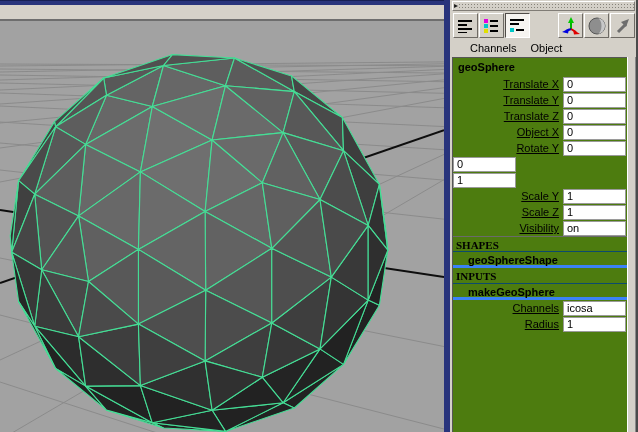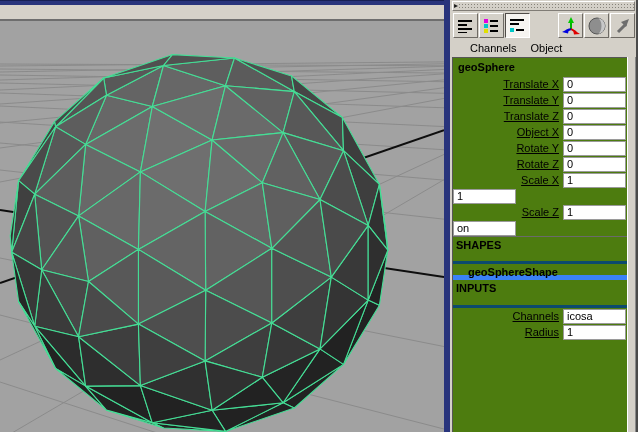--- a/index.html
+++ b/index.html
@@ -36,22 +36,22 @@
 
   .cb-menubar { position:absolute; left:17px; top:41px; right:10px; height:15px; display:flex; gap:14px; padding-left:3px; }
   .menu-item { line-height:15px; }
 
   .charea { position:absolute; left:2px; top:57px; right:11px; bottom:0;
     border-top:1px solid #565656; border-left:1px solid #565656; background:#4d7c0f; overflow:hidden; }
   .scrollstrip { position:absolute; right:2px; top:57px; width:9px; bottom:0;
     background:#D4D0C8; border-left:1px solid #FFF; border-right:1px solid #8A8A8A; }
 
   .hdr { font-weight:bold; height:18px; line-height:18px; padding-left:5px; }
-  .hdr.section { height:28px; line-height:16px; padding-left:3px; border-bottom:3px solid #0c4a6e; }
-  .hdr.node { height:16px; line-height:16px; padding-left:15px; border-bottom:5px solid #3b82f6; }
+  .hdr.section { height:16px; line-height:16px; padding-left:3px; border-bottom:1px solid #0c4a6e;font-family:Liberation Serif, serif; }
+  .hdr.node { height:16px; line-height:16px; padding-left:15px; border-bottom:3px solid #3b82f6; }
   .sep-top { border-top:1px solid #6A6A6A; }
 
   .row { display:flex; height:16px; align-items:center; }
   .lbl { flex:1; text-align:right; padding-right:4px; line-height:16px; height:16px;text-decoration:underline; }
   .lbl.sel { background:#000; color:#FFF; }
   .val { width:63px; height:15px; background:#FFF; border:1px solid #9A9A9A;
     line-height:13px; padding-left:3px; margin-right:1px; }
 
   .ico { display:block; }
 </style>
@@ -264,41 +264,42 @@
         </div>
       <div class="row">
           <span class="lbl">Object X</span>
           <span class="val">0</span>
         </div>
       <div class="row">
           <span class="lbl">Rotate Y</span>
           <span class="val">0</span>
         </div>
       <div class="row">
-          <span class="lbl">Rotate Z</span>
-          <span class="val">0</span>
-        </div>
-      <div class="row">
-          <span class="lbl">Scale X</span>
+          <span class="val">0</span>
+        </div>
+      <div class="row">
           <span class="val">1</span>
         </div>
       <div class="row">
+          <span class="lbl">Scale Y</span>
           <span class="val">1</span>
         </div>
       <div class="row">
           <span class="lbl">Scale Z</span>
           <span class="val">1</span>
         </div>
       <div class="row">
+          <span class="lbl">Visibility</span>
           <span class="val">on</span>
         </div>
 
       <div class="hdr section sep-top">SHAPES</div>
       <div class="hdr node">geoSphereShape</div>
       <div class="hdr section">INPUTS</div>
+      <div class="hdr node">makeGeoSphere</div>
 
       <div class="row">
           <span class="lbl">Channels</span>
           <span class="val">icosa</span>
         </div>
       <div class="row">
           <span class="lbl">Radius</span>
           <span class="val">1</span>
         </div>
     </div>

